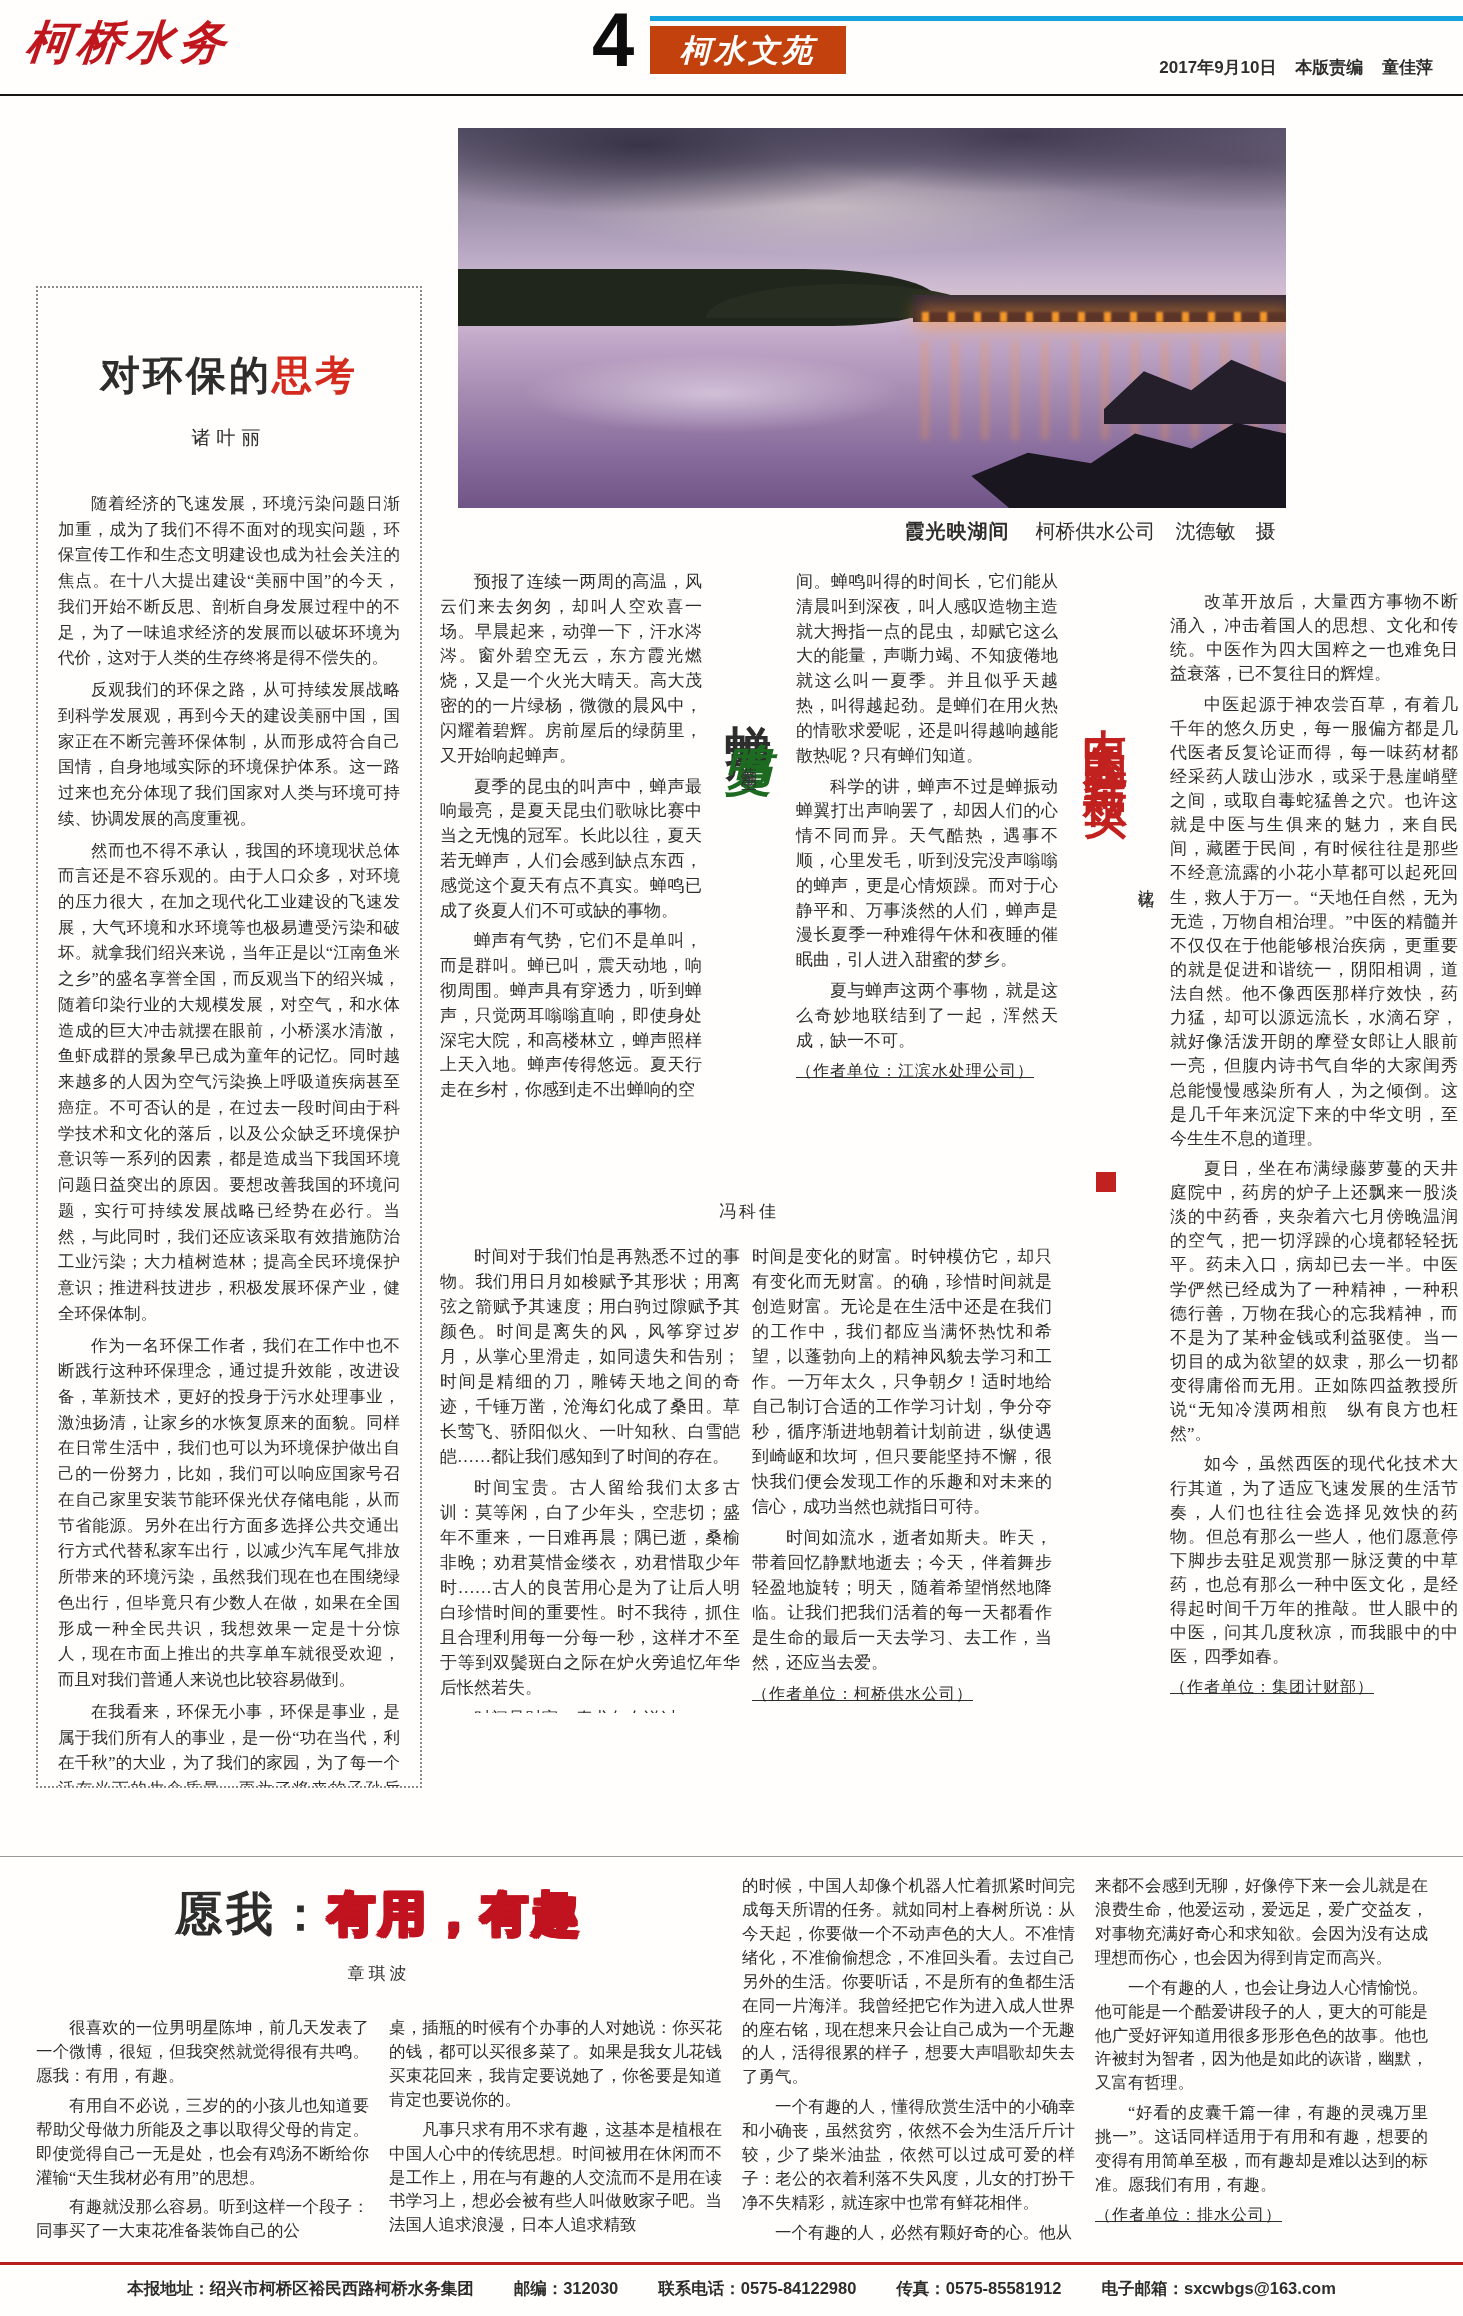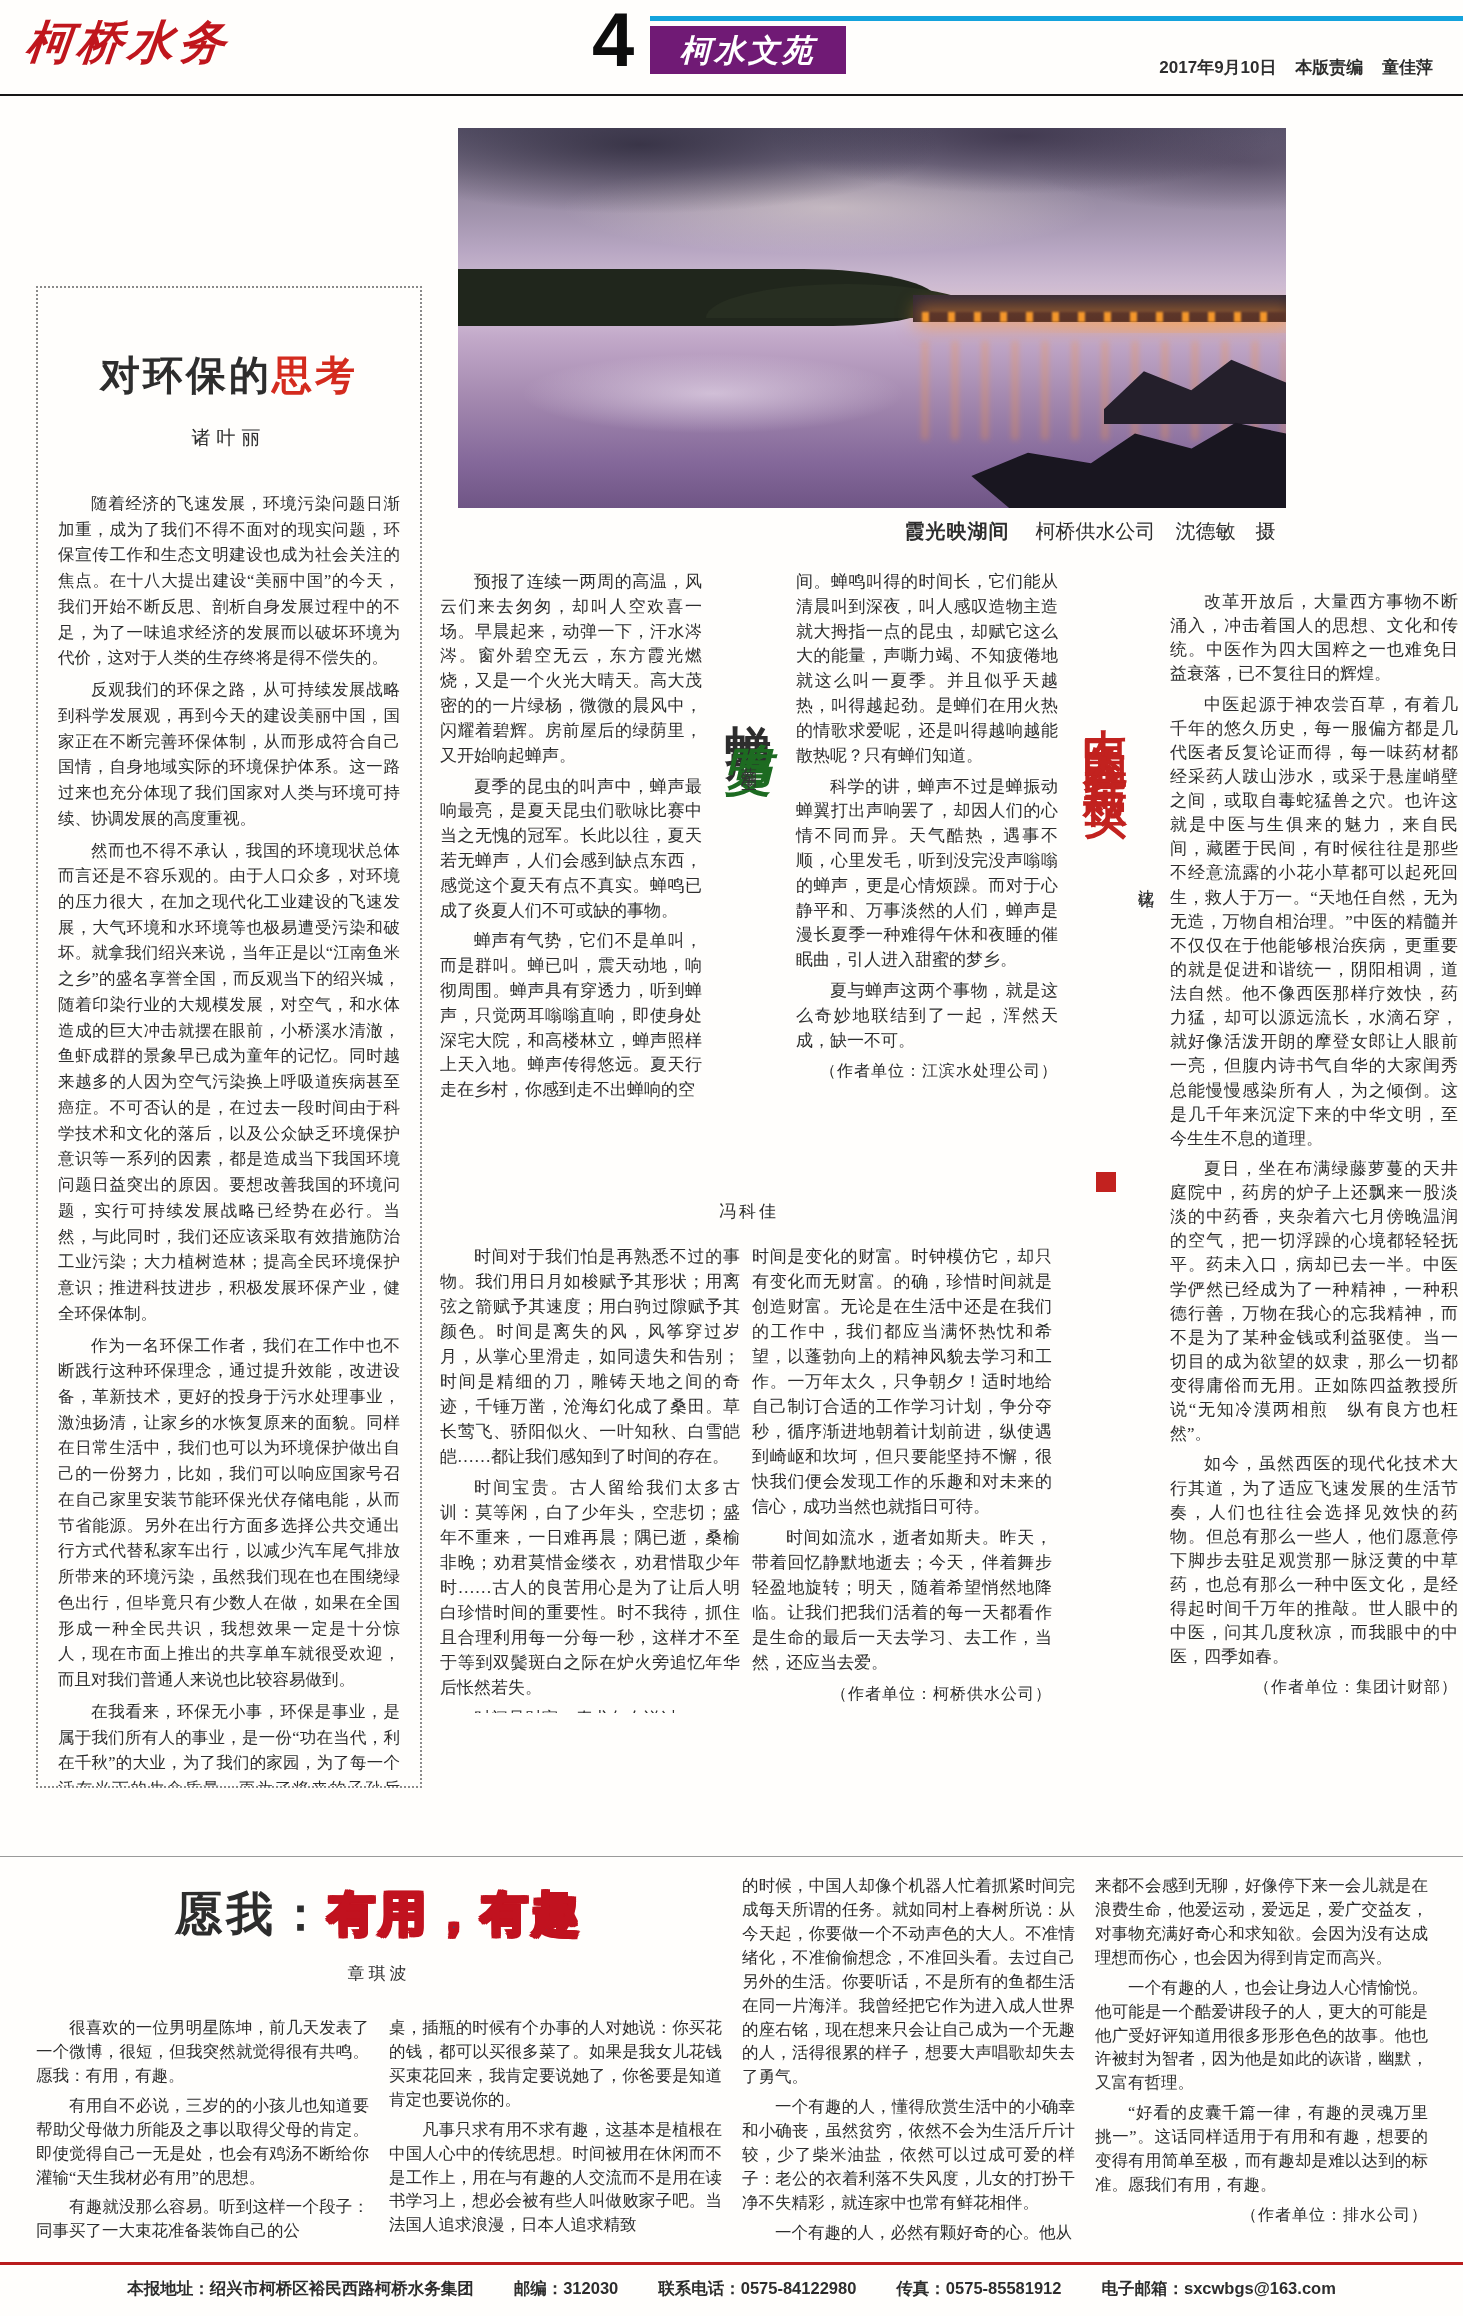--- a/index.html
+++ b/index.html
@@ -8,21 +8,21 @@
   .abs{position:absolute;}
   p{margin:0 0 6px 0;text-align:justify;text-indent:2em;}
   p.noindent{text-indent:0;}
 
   
   .brand{left:26px;top:12px;font-size:46px;font-weight:bold;font-style:italic;
          color:#c0161d;letter-spacing:5px;transform:skewX(-6deg);font-family:"DejaVu Serif",serif;}
   .pagenum{left:592px;top:2px;font-size:76px;font-weight:900;color:#0d0d0d;
            font-family:"Liberation Sans","DejaVu Sans",sans-serif;line-height:1;}
   .blue-line{left:650px;top:16px;width:813px;height:5px;background:#14a3dc;}
-  .section-box{left:650px;top:26px;width:196px;height:48px;background:#701a75;color:#ffffff;
+  .section-box{left:650px;top:26px;width:196px;height:48px;background:#c2410c;color:#ffffff;
                font-size:31px;font-weight:bold;font-style:italic;text-align:center;line-height:48px;
                letter-spacing:3px;font-family:"DejaVu Serif",serif;}
   .dateline{right:30px;top:56px;font-size:17px;font-weight:bold;
             font-family:"Liberation Sans","DejaVu Sans",sans-serif;}
   .dateline span{margin-left:14px;margin-top:36px;}
   .header-rule{left:0;top:94px;width:1463px;height:2px;background:#161616;}
 
   
   .photo{left:458px;top:128px;width:828px;height:380px;overflow:hidden;
          background:linear-gradient(180deg,#5e5870 0%,#8d8299 14%,#b7a6c2 32%,#d9c6da 46%,#c2a9c9 55%,#a287ae 72%,#84689a 88%,#6f5585 100%);}
@@ -52,21 +52,21 @@
   .caption b{letter-spacing:1px;}
 
   
   .env-box{left:36px;top:286px;width:386px;height:1502px;border:2px dotted #8a8a8a;
            box-sizing:border-box;padding:30px 20px 18px 20px;overflow:hidden;}
   .env-title{text-align:center;font-size:40px;font-weight:bold;letter-spacing:3px;margin-top:30px;
              font-family:"DejaVu Sans","Liberation Sans",sans-serif;}
   .red{color:#d42b1e;}
   .env-author{text-align:center;font-size:19px;margin:22px 0 40px 0;letter-spacing:6px;}
   .env-body{font-size:16.5px;line-height:1.56;}
-  .unit{text-align:right;text-indent:0;font-size:16px;letter-spacing:1px;}
+  .unit{text-indent:0;font-size:16px;letter-spacing:1px;text-decoration:underline;}
 
   
   .cicada{left:440px;top:570px;width:618px;height:628px;display:flex;gap:10px;overflow:hidden;
           font-size:17px;line-height:1.46;}
   .cicada .col{width:262px;}
   .vtitle-strip{width:74px;display:flex;flex-direction:column;align-items:center;padding-top:118px;}
   .cicada-title{writing-mode:vertical-rl;text-orientation:upright;font-size:46px;font-weight:900;
                 letter-spacing:10px;font-family:"DejaVu Serif",serif;line-height:1.1;}
   .cicada-title .green{color:#1d6b21;font-style:italic;}
   .cicada-author{writing-mode:vertical-rl;text-orientation:upright;font-size:16px;margin-top:26px;

